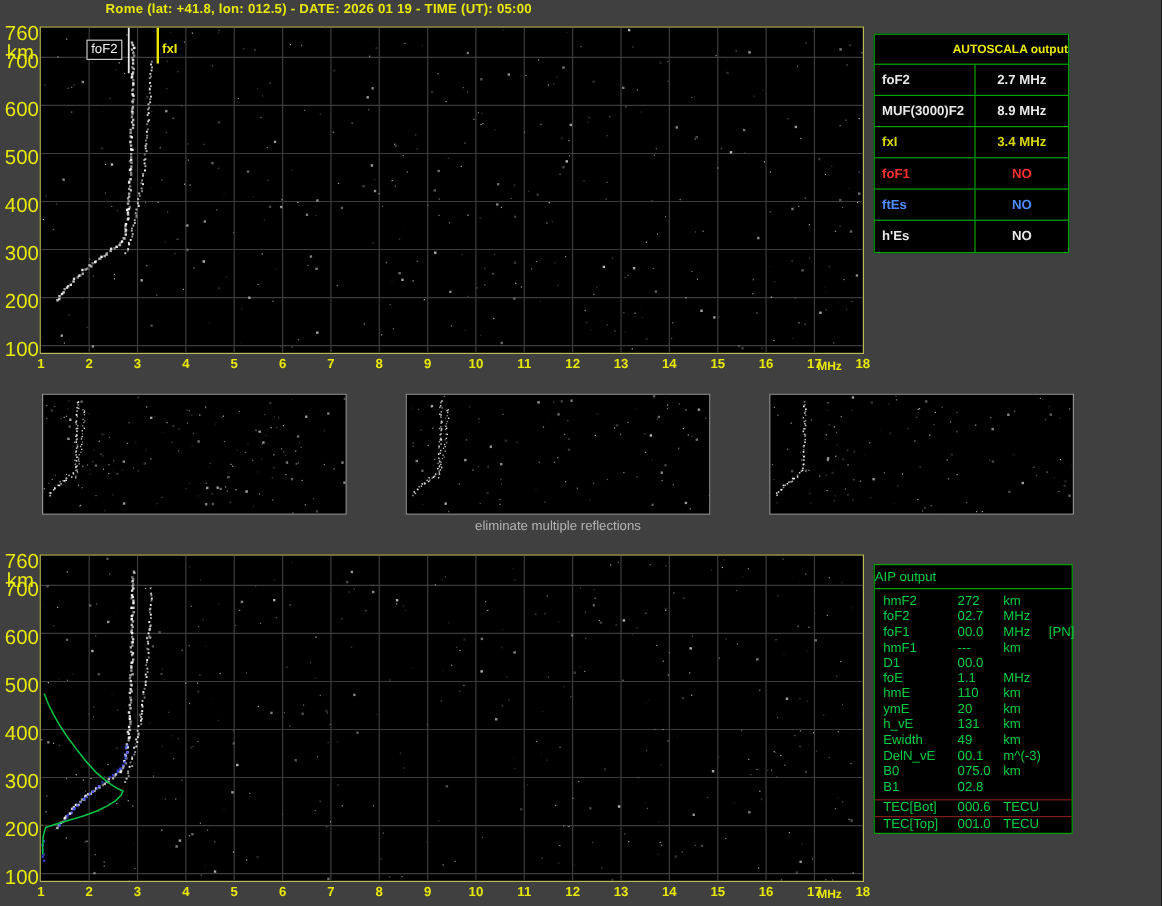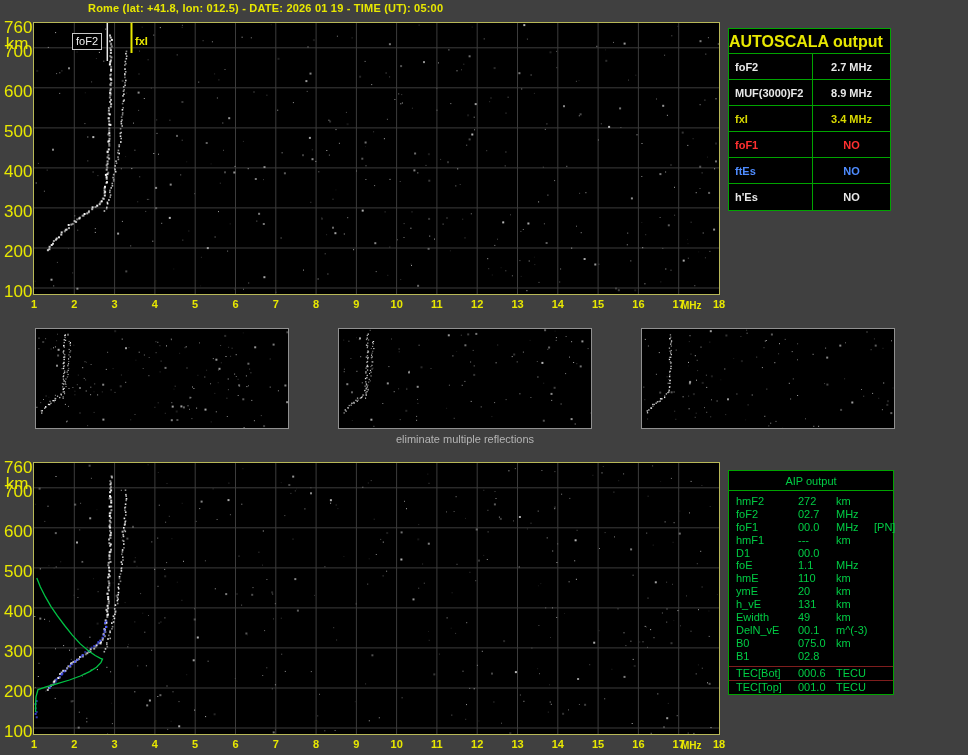--- a/index.html
+++ b/index.html
@@ -11,34 +11,34 @@
   #plot-top{top:22px}
   #plot-bottom{top:462px}
   .plot svg{position:absolute;left:0;top:0}
   .yl{position:absolute;left:4px;width:26px;text-align:center;color:#e8e800;font-size:17px;font-weight:normal}
   .xl{position:absolute;width:20px;text-align:center;color:#e8e800;font-size:11px;font-weight:bold}
   .xunit{position:absolute;color:#e8e800;font-size:10px;font-weight:bold}
   .fof2{position:absolute;left:38px;top:10px;border:1px solid #c8c8c8;color:#f0f0f0;font-size:11px;padding:0 3px;height:17px;line-height:15px;background:#000}
   .fxi{position:absolute;left:101px;top:12px;color:#e8e800;font-size:11px;font-weight:bold}
   
   .autoscala{position:absolute;left:728px;top:28px;width:163px;border:1px solid #00a400;background:#000}
-  .autoscala .hdr{height:25px;line-height:25px;text-align:left;color:#e8e800;font-weight:bold;font-size:16px;border-bottom:1px solid #00a400}
+  .autoscala .hdr{height:25px;line-height:25px;text-align:right;color:#e8e800;font-weight:bold;font-size:10px;border-bottom:1px solid #00a400}
   .arow{display:flex;height:26px;line-height:26px;border-bottom:1px solid #00a400;font-size:11px;font-weight:bold}
   .arow:last-child{border-bottom:none}
   .albl{width:84px;padding-left:6px;border-right:1px solid #00a400}
   .aval{flex:1;text-align:center}
   .c-white{color:#e8e8e8}.c-yellow{color:#d8d800}.c-red{color:#ff3030}.c-blue{color:#4f8cff}
   
   .thumb{position:absolute;top:328px;width:254px;height:101px;border:1px solid #909090;background:#000}
   #thumb-0{left:35px}#thumb-1{left:338px}#thumb-2{left:641px}
   .caption{position:absolute;top:433px;width:254px;text-align:center;color:#b4b4b4;font-size:11px}
   #cap-0{left:35px}#cap-1{left:338px}#cap-2{left:641px}
   
   .aip{position:absolute;left:728px;top:470px;width:166px;border:1px solid #00a400;color:#00cc44;font-size:11px;background:#000}
-  .aip .hdr{height:20px;line-height:20px;text-align:center;border-bottom:1px solid #00a400;color:#00cc44}
+  .aip .hdr{height:20px;line-height:20px;text-align:left;border-bottom:1px solid #00a400;color:#00cc44}
   #aip-rows{padding:4px 0 3px}
   .prow{display:grid;grid-template-columns:62px 38px 38px auto;height:12.9px;line-height:12.5px;padding-left:7px;white-space:nowrap}
   .prow.tec{height:14px;line-height:13.5px;border-top:1px solid #7f1d1d}
 </style>
 </head>
 <body>
 
 <div class="screen">
 
   <div class="title">Rome (lat: +41.8, lon: 012.5) - DATE: 2026 01 19 - TIME (UT): 05:00</div>

